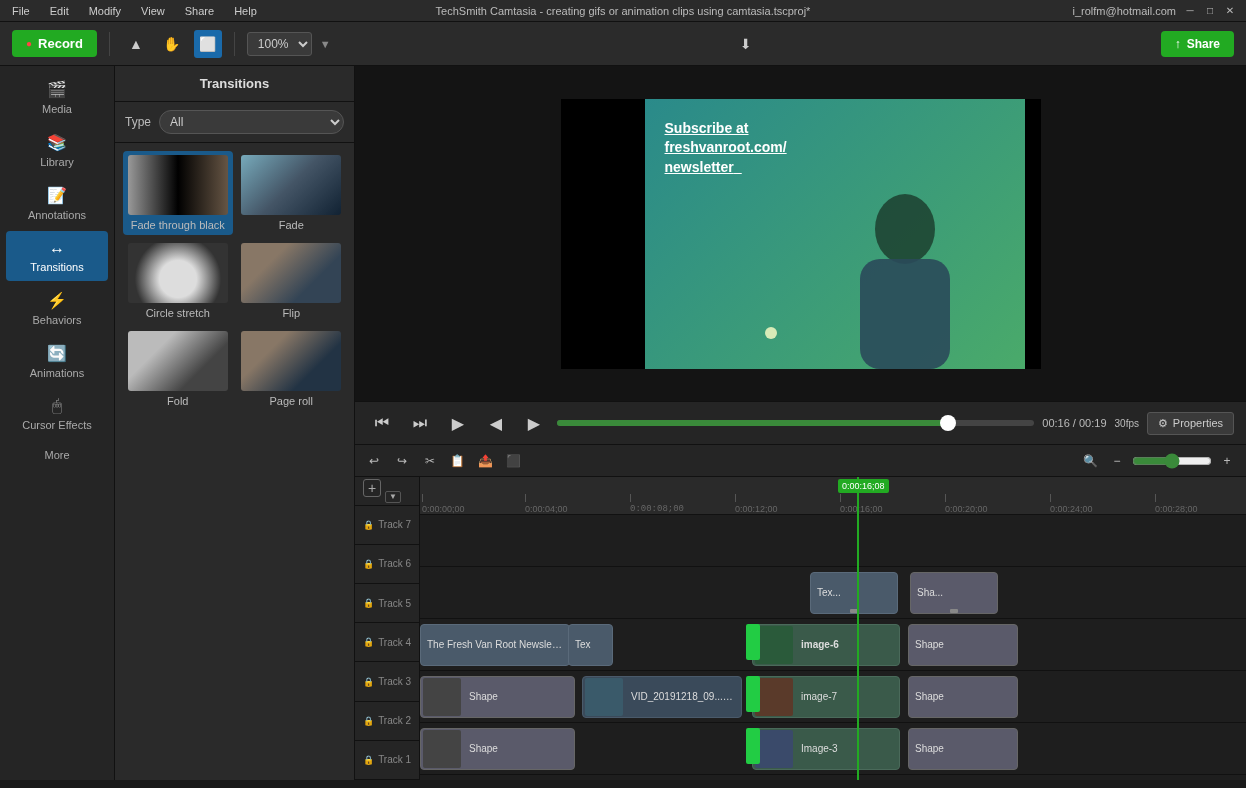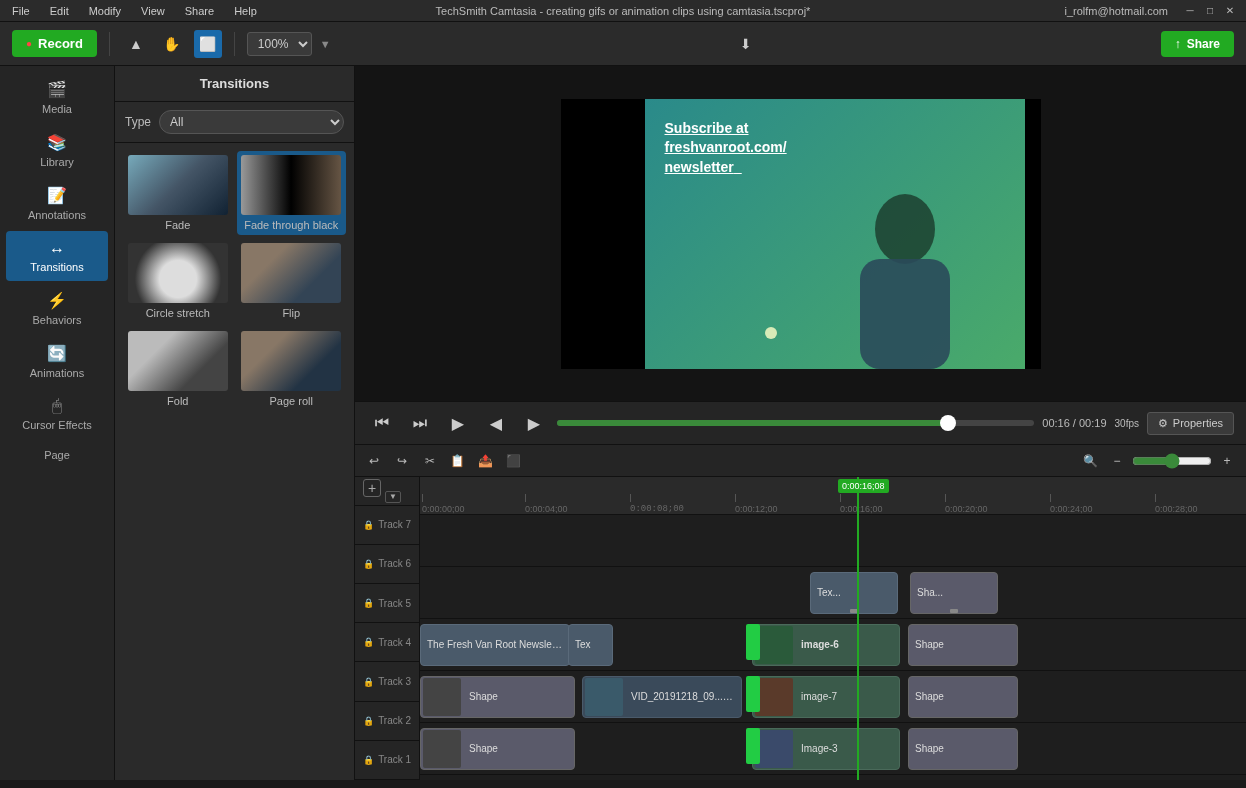--- a/index.html
+++ b/index.html
@@ -453,21 +453,21 @@
     <div class="menu">
       <span>File</span>
       <span>Edit</span>
       <span>Modify</span>
       <span>View</span>
       <span>Share</span>
       <span>Help</span>
     </div>
   </div>
   <div class="title">TechSmith Camtasia - creating gifs or animation clips using camtasia.tscproj*</div>
-  <div style="display:flex;align-items:center;gap:14px;">
+  <div style="display:flex;align-items:center;gap:6px;">
     <span class="user">i_rolfm@hotmail.com</span>
     <div class="winctrl">
       <span>─</span>
       <span>□</span>
       <span class="close">✕</span>
     </div>
   </div>
 </div>
 
 <div id="toolbar">
@@ -516,49 +516,49 @@
     </div>
     <div class="sidebar-item">
       <span class="sidebar-icon">🔄</span>
       <span>Animations</span>
     </div>
     <div class="sidebar-item">
       <span class="sidebar-icon">🖱</span>
       <span>Cursor Effects</span>
     </div>
     <div class="sidebar-item">
-      <span>Page</span>
+      <span>More</span>
     </div>
   </div>
 
   <div id="panel">
     <div class="panel-header">Transitions</div>
     <div class="panel-type-row">
       <label>Type</label>
       <select class="panel-type-select">
         <option>All</option>
         <option>Fade</option>
         <option>3D</option>
         <option>Motion</option>
       </select>
     </div>
     <div class="transitions-grid">
 
+      <div class="transition-item selected">
+        <div class="transition-thumb">
+          <div class="transition-thumb-inner thumb-fade-black"></div>
+        </div>
+        <span class="transition-label">Fade through black</span>
+      </div>
+
       <div class="transition-item">
         <div class="transition-thumb">
           <div class="transition-thumb-inner thumb-fade"></div>
         </div>
         <span class="transition-label">Fade</span>
-      </div>
-
-      <div class="transition-item selected">
-        <div class="transition-thumb">
-          <div class="transition-thumb-inner thumb-fade-black"></div>
-        </div>
-        <span class="transition-label">Fade through black</span>
       </div>
 
       <div class="transition-item">
         <div class="transition-thumb">
           <div class="transition-thumb-inner thumb-circle"></div>
         </div>
         <span class="transition-label">Circle stretch</span>
       </div>
 
       <div class="transition-item">

